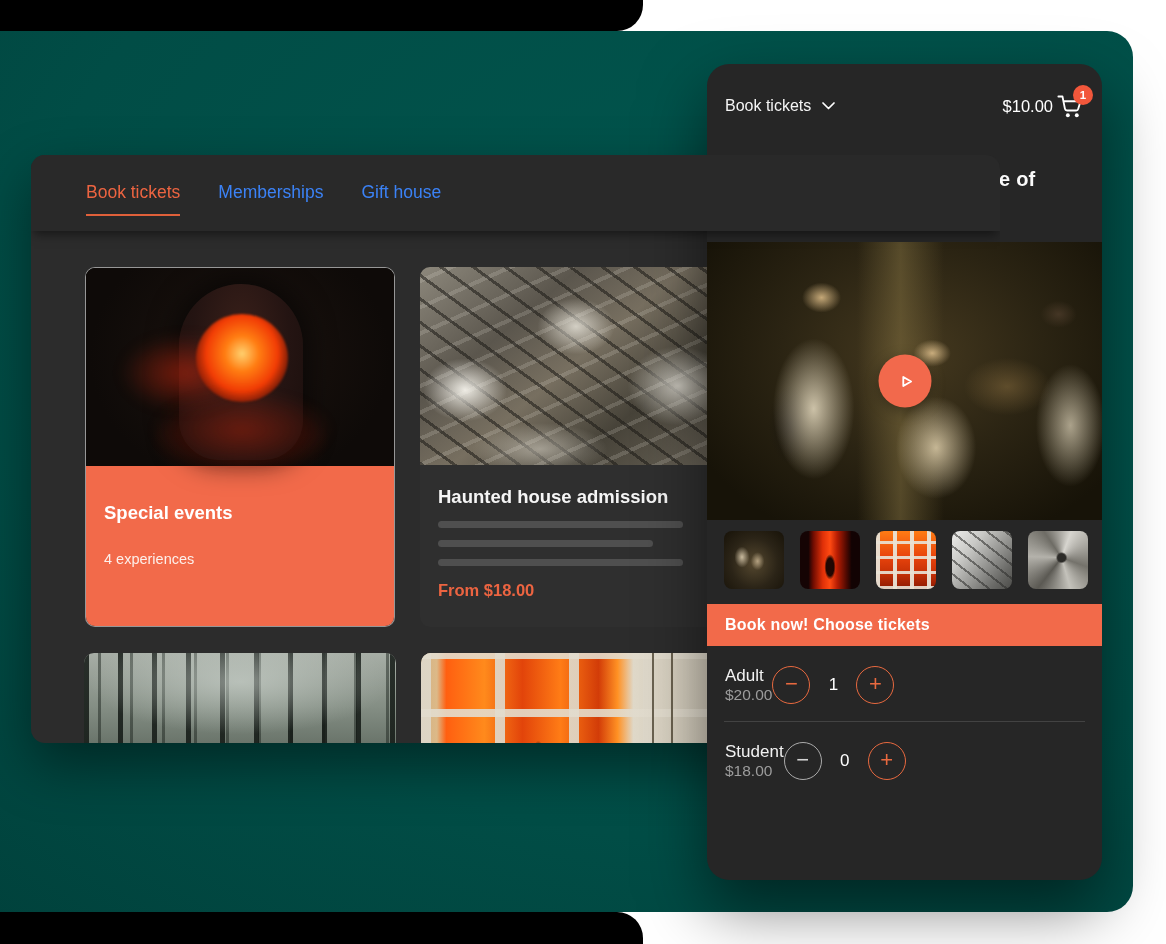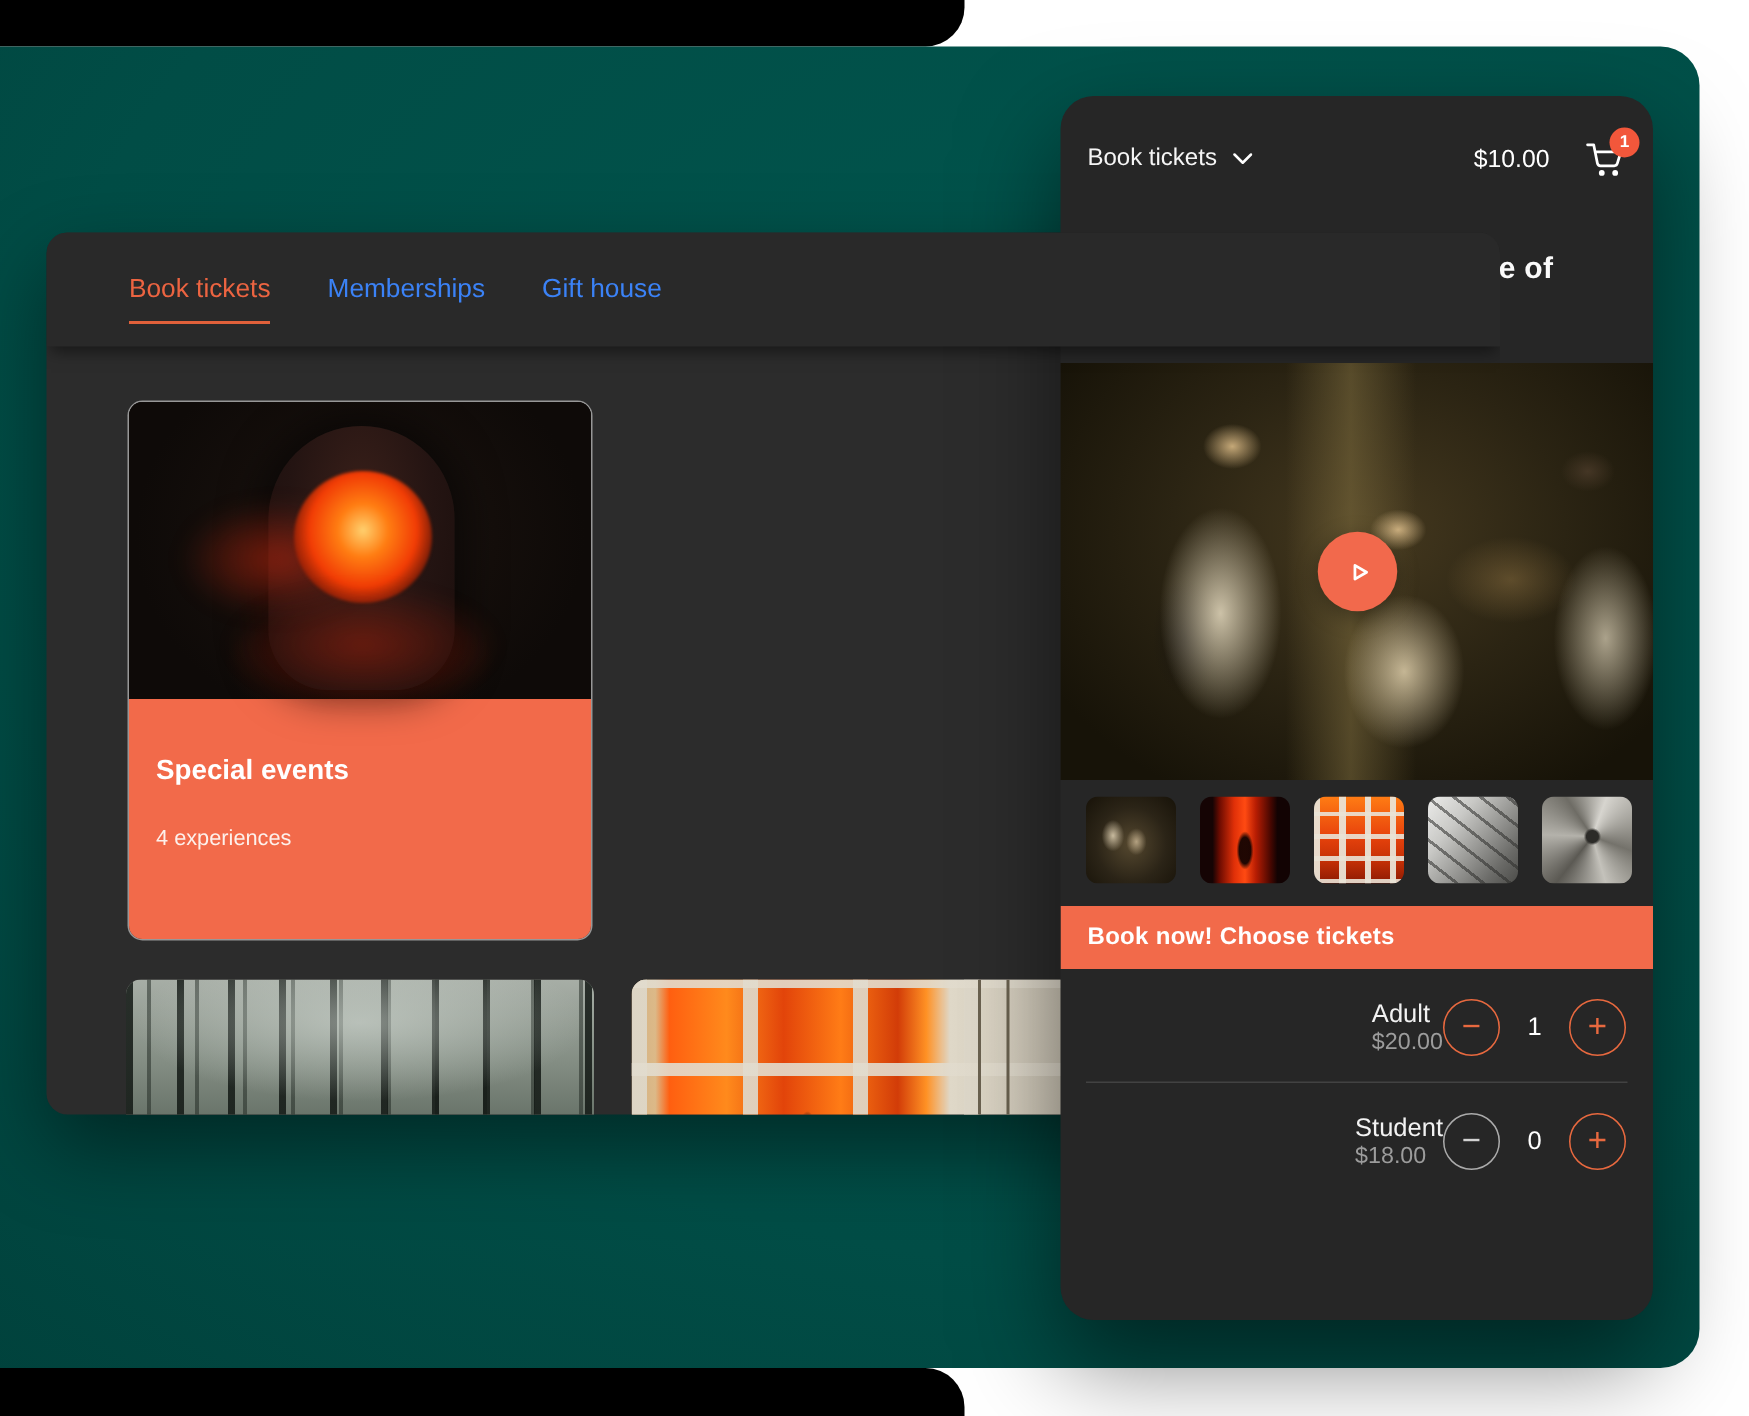--- a/index.html
+++ b/index.html
@@ -88,21 +88,21 @@
       box-shadow:0 96px 0 0 #4d4638; }
   .img-windows::after { content:""; position:absolute; left:79%; top:0; width:2px; height:112px; background:#6b6250;
       box-shadow:0 112px 0 0 #332d22; }
 
   
   .mobile-panel { position:absolute; left:707px; top:64px; width:395px; height:816px;
                   background:#262626; border-radius:22px; overflow:hidden;
                   box-shadow:0 28px 65px rgba(0,0,0,.5); }
   .m-header { display:flex; justify-content:space-between; align-items:center; padding:29px 18px 0; }
   .selector { display:flex; align-items:center; gap:11px; color:#f5f5f5; font-size:16px; cursor:pointer; }
-  .cart { display:flex; align-items:center; gap:23px; color:#ffffff; font-size:16.5px; cursor:pointer;justify-content:flex-end; }
+  .cart { display:flex; align-items:center; gap:3px; color:#ffffff; font-size:16.5px; cursor:pointer;justify-content:flex-end; }
   .cart-icon-wrap { position:relative; width:28px; height:26px; }
   .badge { position:absolute; top:-8px; right:-9px; width:20px; height:20px; border-radius:50%;
            background:#f2573b; color:#fff; font-size:11.5px; font-weight:600;
            display:flex; align-items:center; justify-content:center; }
   .m-title { margin:45px 18px 0; width:342px; font-size:20px; font-weight:600; line-height:31px;
              color:#fafafa; letter-spacing:.2px; }
   .m-video { margin-top:16px; width:100%; height:278px; position:relative; cursor:pointer;
     background:
       radial-gradient(ellipse 26px 20px at 29% 20%, rgba(205,175,125,.95), rgba(205,175,125,0) 75%),
       radial-gradient(ellipse 55px 95px at 27% 60%, rgba(226,215,188,.88), rgba(226,215,188,0) 74%),
@@ -134,21 +134,21 @@
       linear-gradient(180deg, #ff7c14 0%, #e8430c 45%, #c22f06 75%, #8c1a02 100%); }
   .th-4 { background:
       repeating-linear-gradient(38deg, rgba(45,45,43,.55) 0 2px, rgba(0,0,0,0) 2px 11px),
       linear-gradient(130deg, #ececea 0%, #c9c9c6 30%, #9a9a97 55%, #6a6a67 80%, #4c4c49 100%); }
   .th-5 { background:
       radial-gradient(circle 8px at 56% 46%, #2c2b28 50%, rgba(44,43,40,0) 72%),
       conic-gradient(from 20deg at 56% 46%, #d7d5cf, #74726b 25%, #c4c2bb 40%, #5b5953 55%, #b4b2ab 70%, #6e6c65 85%, #d7d5cf); }
   .m-banner { margin-top:15px; height:42px; background:#f26a4a; display:flex; align-items:center;
               padding-left:18px; color:#ffffff; font-size:16px; font-weight:700; letter-spacing:.2px; }
   .tickets { padding:0 17px; }
-  .ticket-row { display:flex; justify-content:flex-end; align-items:center; padding:20px 1px 17px; }
+  .ticket-row { display:flex; justify-content:flex-start; align-items:center; padding:20px 1px 17px; }
   .t-name { font-size:17px; color:#f2f2f2; }
   .t-price { font-size:15.5px; color:#9c9c9c; margin-top:0; }
   .stepper { display:flex; align-items:center; gap:14px; }
   .step { width:38px; height:38px; border-radius:50%; background:transparent;
           border:1.5px solid #e8693f; color:#e8693f; font-size:22px; line-height:1;
           display:flex; align-items:center; justify-content:center; cursor:pointer;
           font-family:"Liberation Sans", sans-serif; padding-bottom:2px; }
   .step.disabled { border-color:#ababab; color:#d2d2d2; }
   .qty { width:18px; text-align:center; color:#ffffff; font-size:17px; }
   .t-divider { height:1px; background:#424242; }
@@ -175,20 +175,30 @@
         <div class="smoke"></div>
         <div class="face-glow"></div>
         <div class="body-light"></div>
       </div>
       <div class="card-orange">
         <div class="co-title">Special events</div>
         <div class="co-sub">4 experiences</div>
       </div>
     </div>
 
+    <div class="card card-haunted">
+      <div class="card-img img-stairs"></div>
+      <div class="card-body2">
+        <div class="cb2-title">Haunted house admission</div>
+        <div class="sk sk1"></div>
+        <div class="sk sk2"></div>
+        <div class="sk sk3"></div>
+        <div class="cb2-price">From $18.00</div>
+      </div>
+    </div>
 
     <div class="card card-forest">
       <div class="card-img img-forest"></div>
     </div>
 
     <div class="card card-windows">
       <div class="card-img img-windows"></div>
     </div>
   </div>
 

